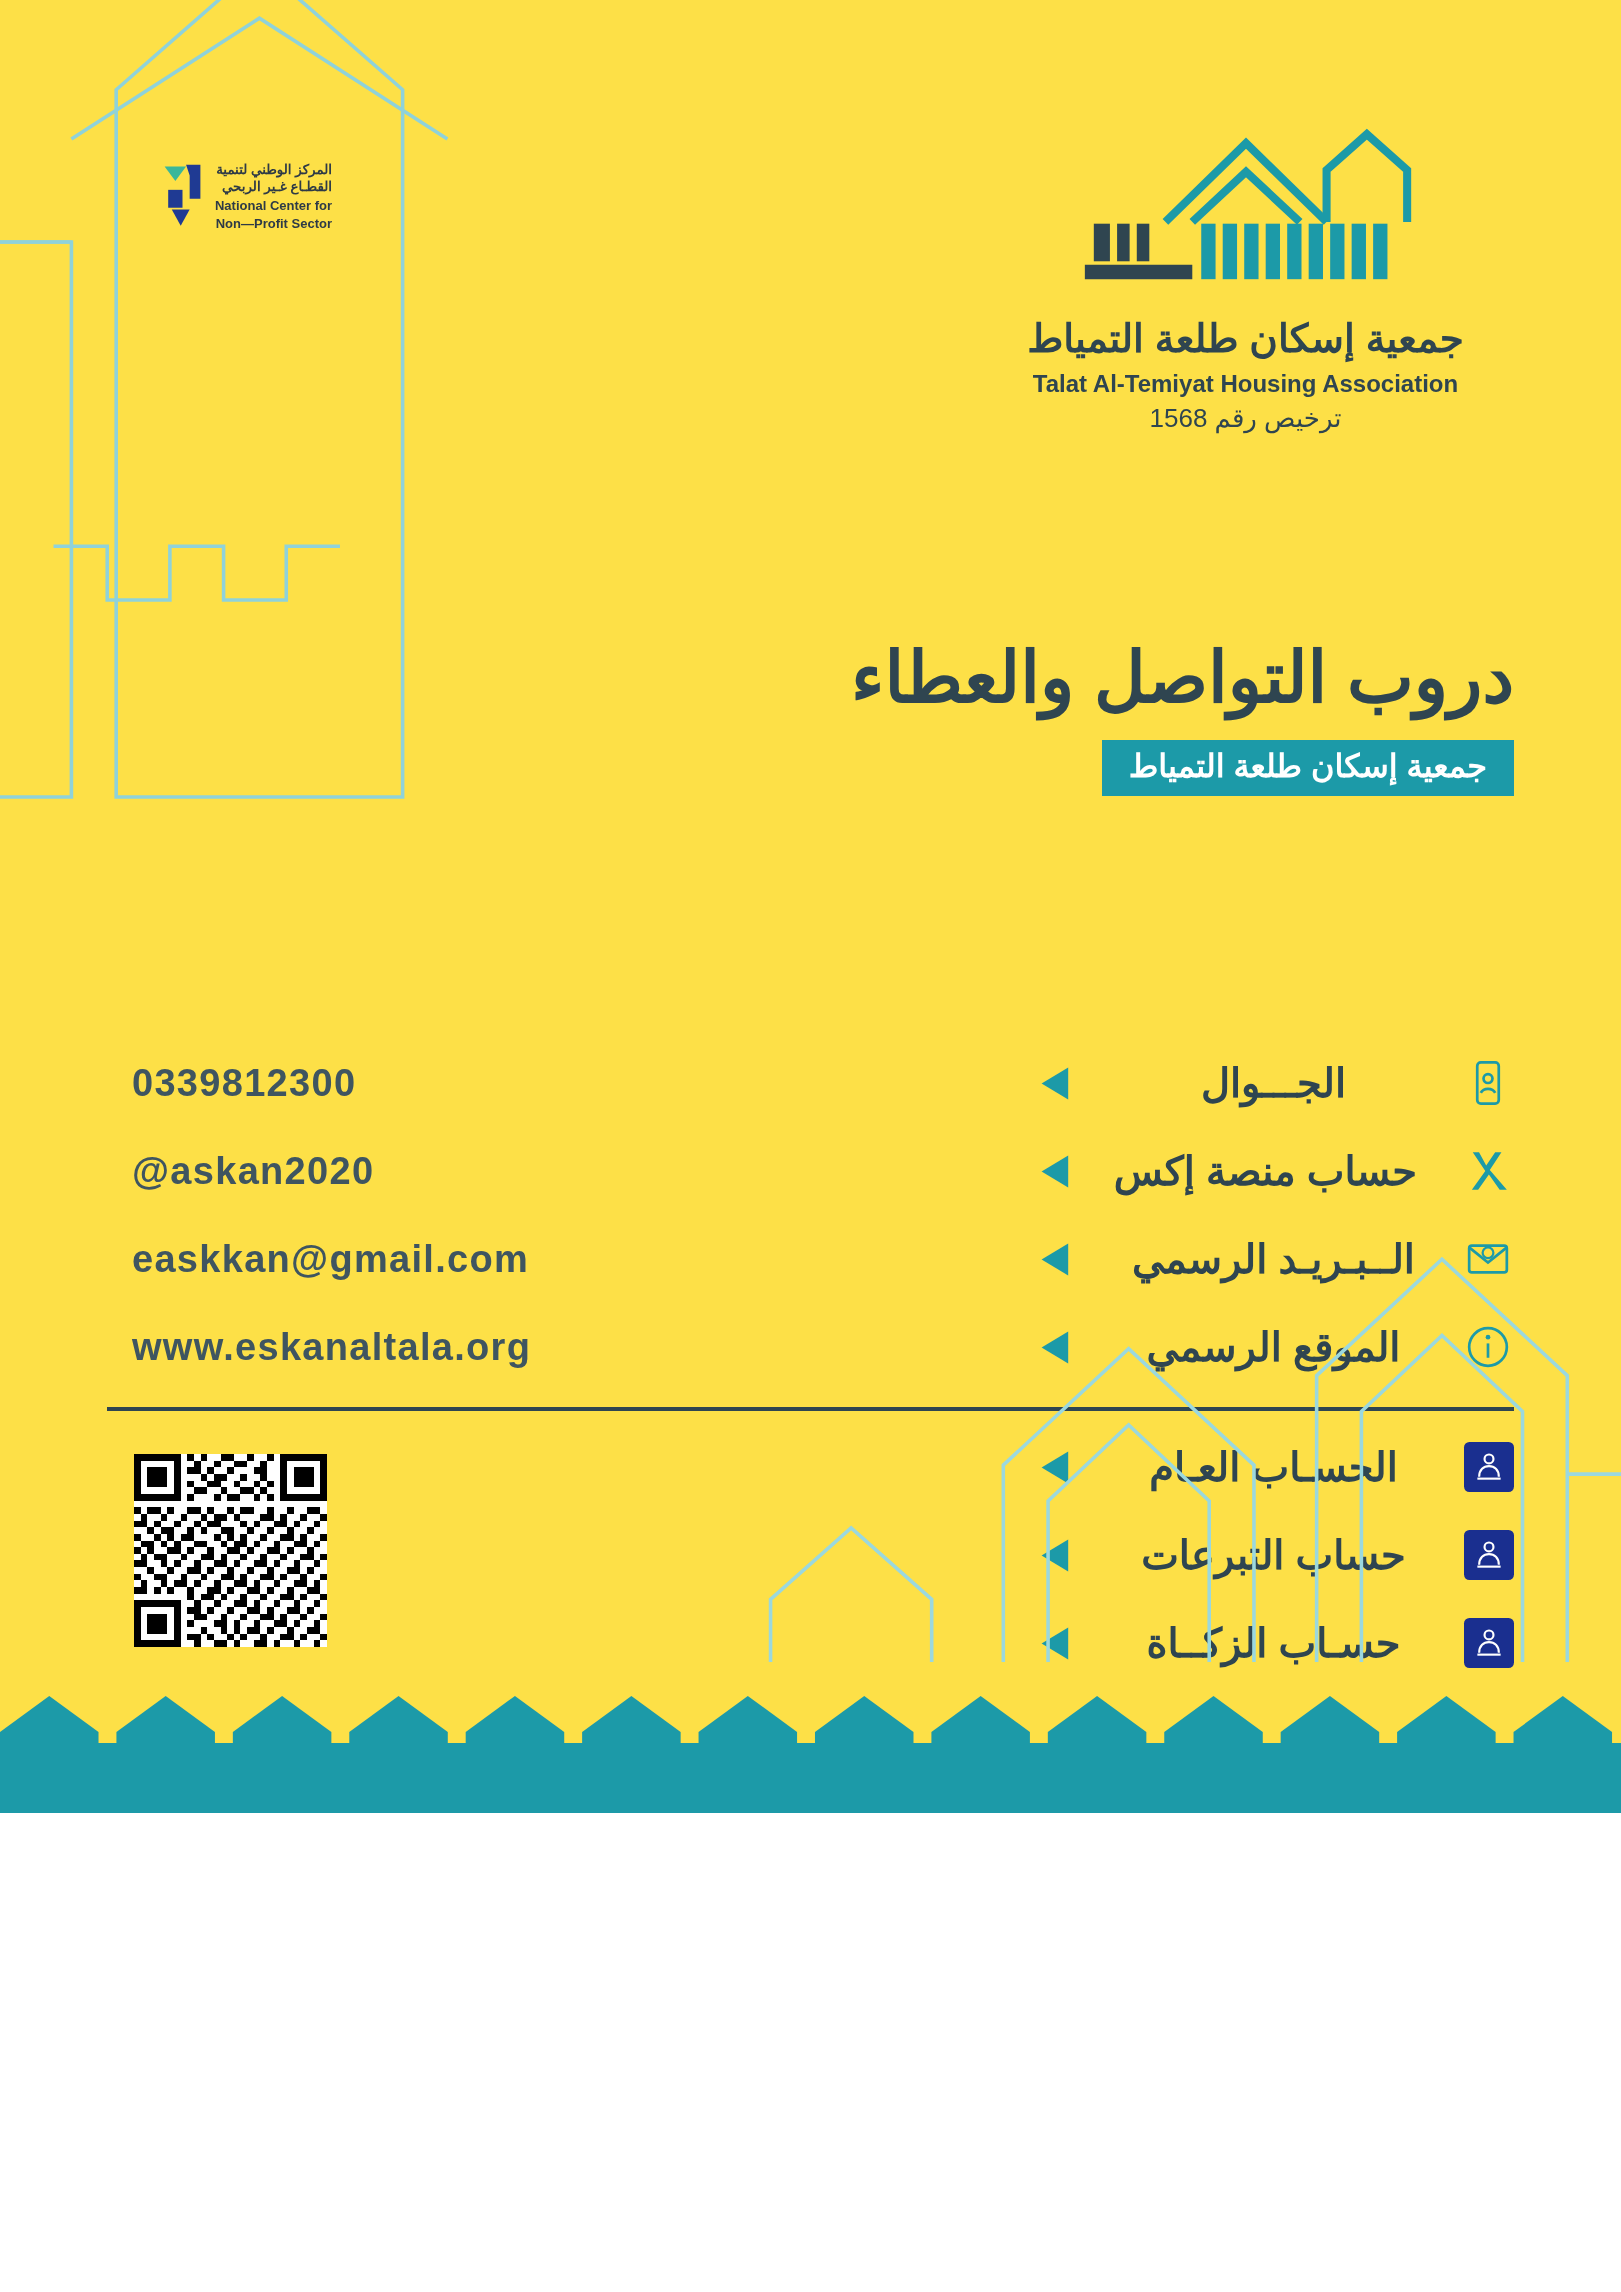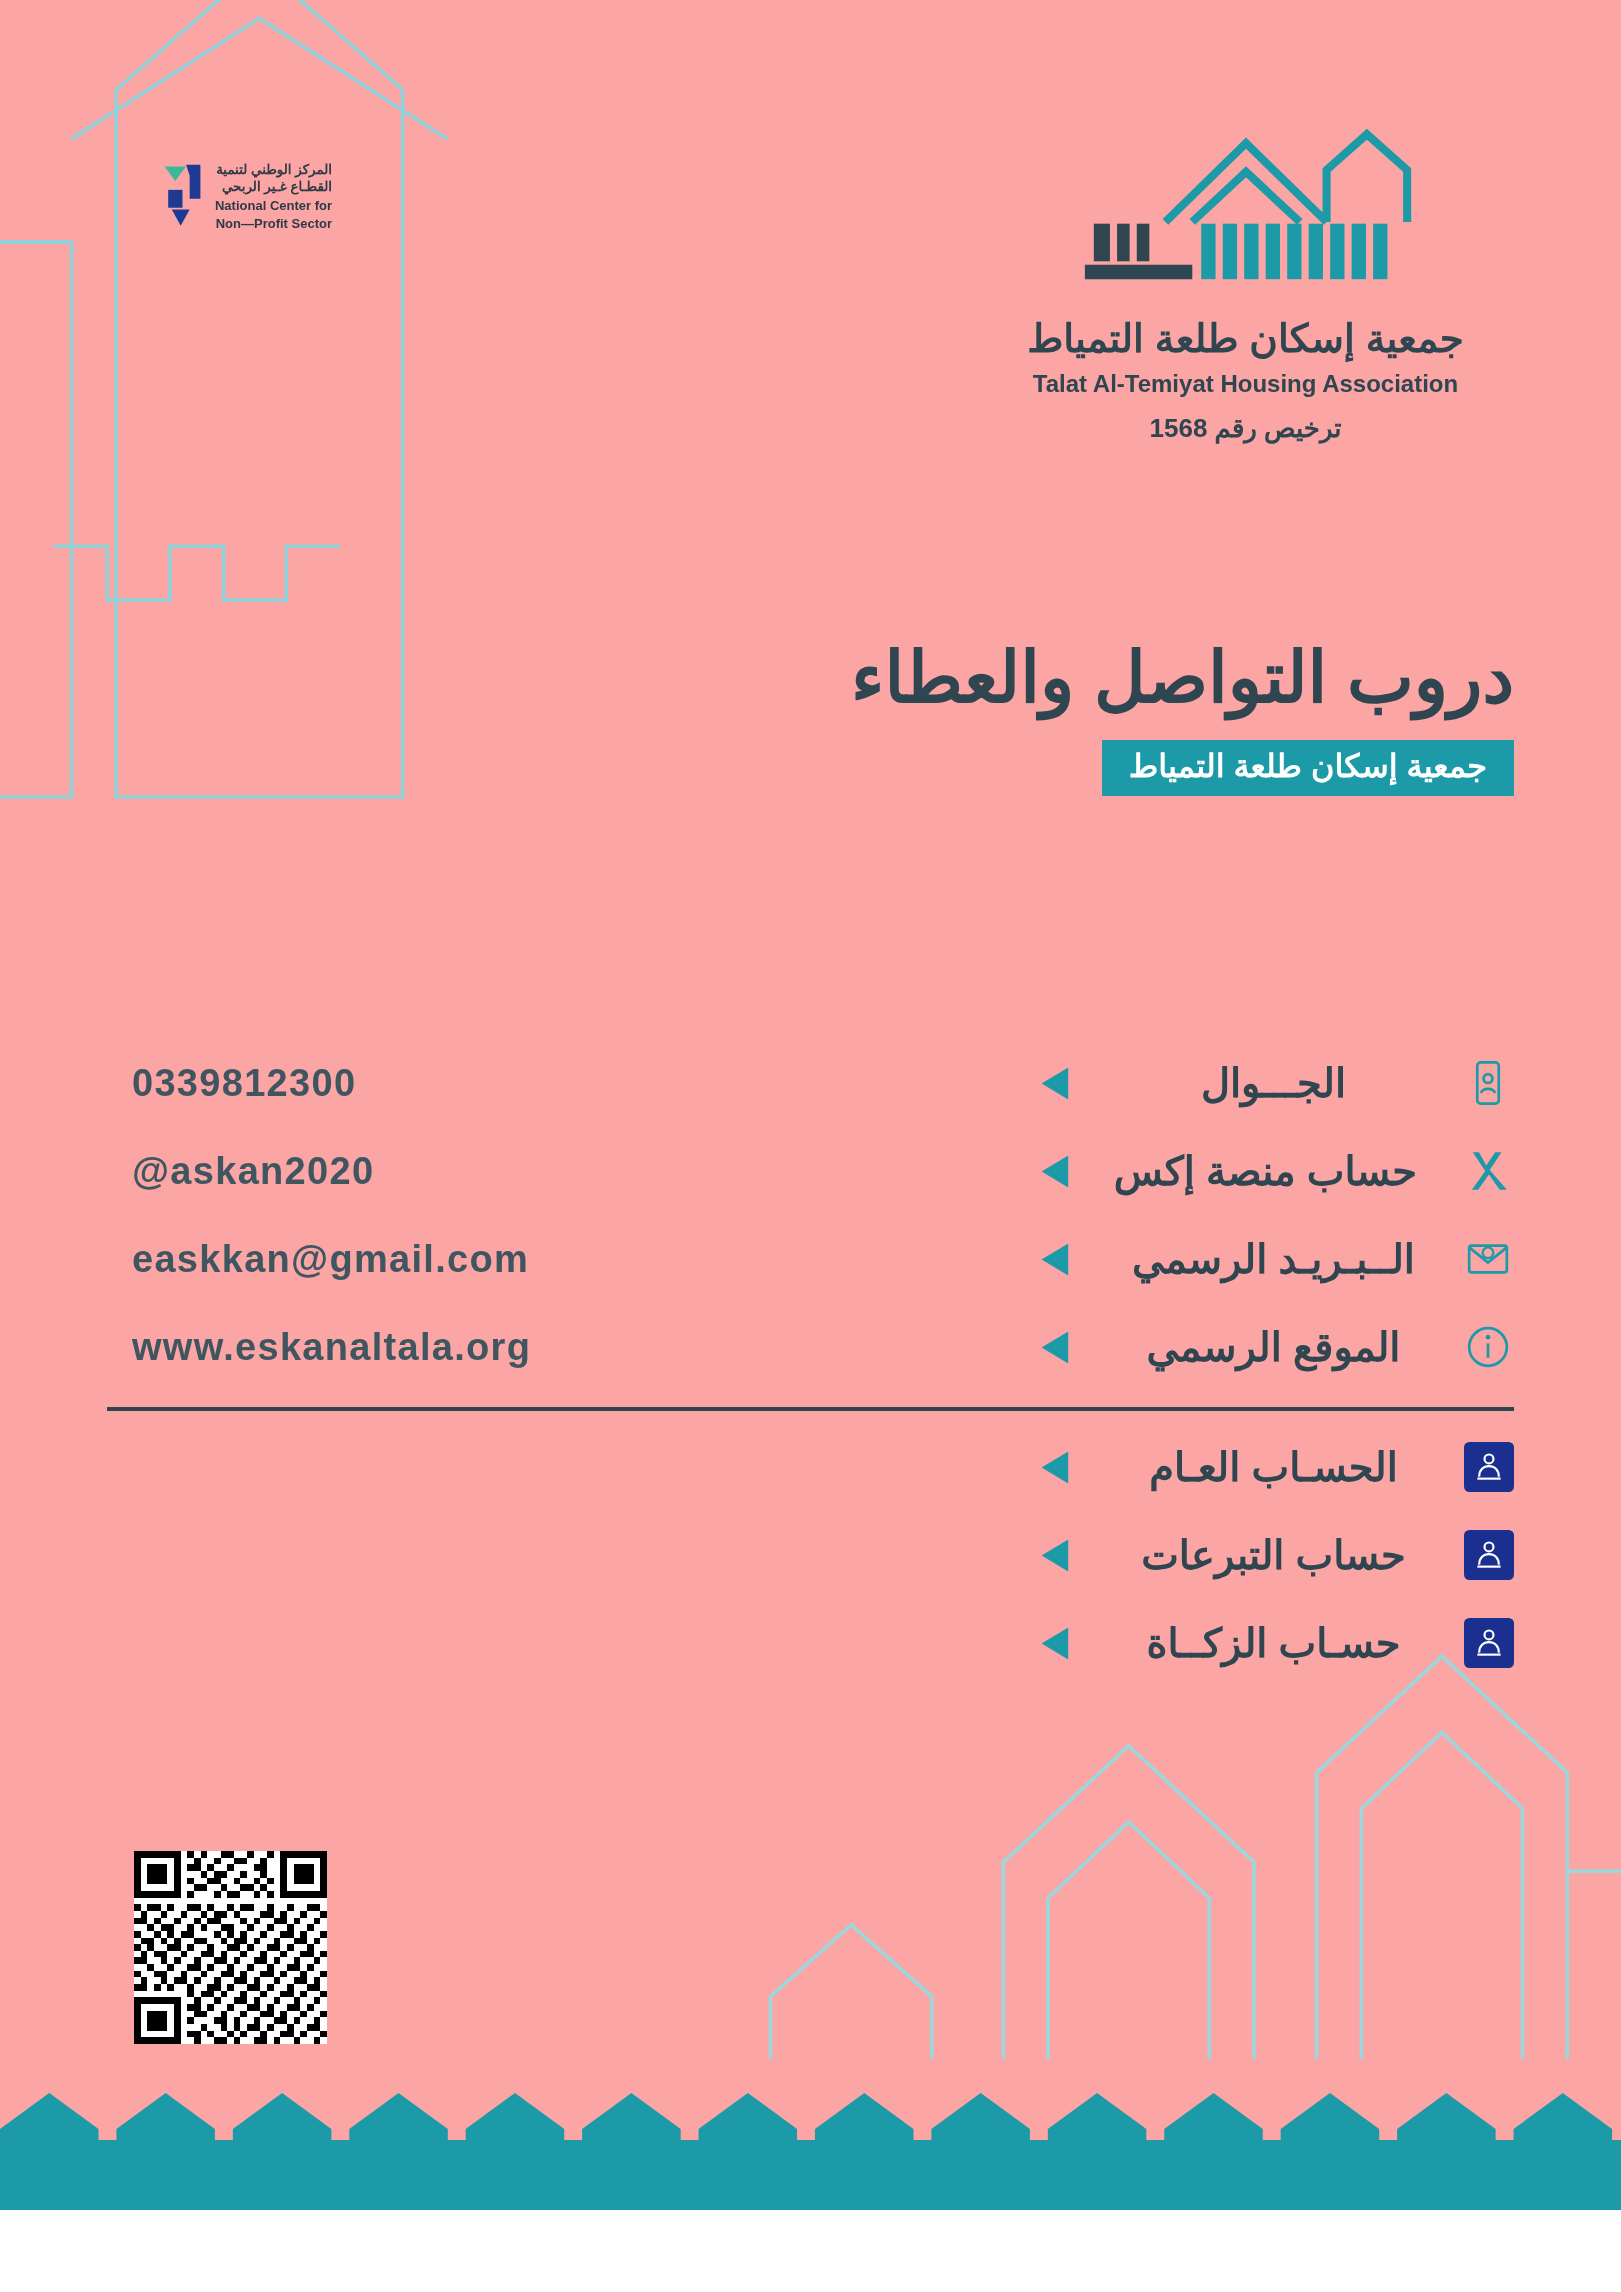--- a/index.html
+++ b/index.html
@@ -6,22 +6,22 @@
   html, body {
     width: 1621px;
     height: 2293px;
     background: #ffffff;
     font-family: "Liberation Sans", sans-serif;
     overflow: hidden;
   }
   .page {
     position: relative;
     width: 1621px;
-    height: 2210px;
-    background: #fca5a5;
+    height: 1813px;
+    background: #fde047;
     overflow: hidden;
   }
 
   
   .deco-top-left {
     position: absolute;
     top: -27px;
     left: -36px;
     width: 555px;
     height: 878px;
@@ -78,23 +78,23 @@
   }
   .brand-en {
     font-size: 24px;
     font-weight: 700;
     color: #2f4550;
     direction: ltr;
     margin-top: 9px;
   }
   .brand-lic {
     font-size: 26px;
-    font-weight: 700;
+    font-weight: 400;
     color: #2f4550;
-    margin-top: 15px;
+    margin-top: 5px;
   }
 
   
   .headline {
     position: absolute;
     top: 640px;
     right: 107px;
     width: 1003px;
   }
   .headline-main {

